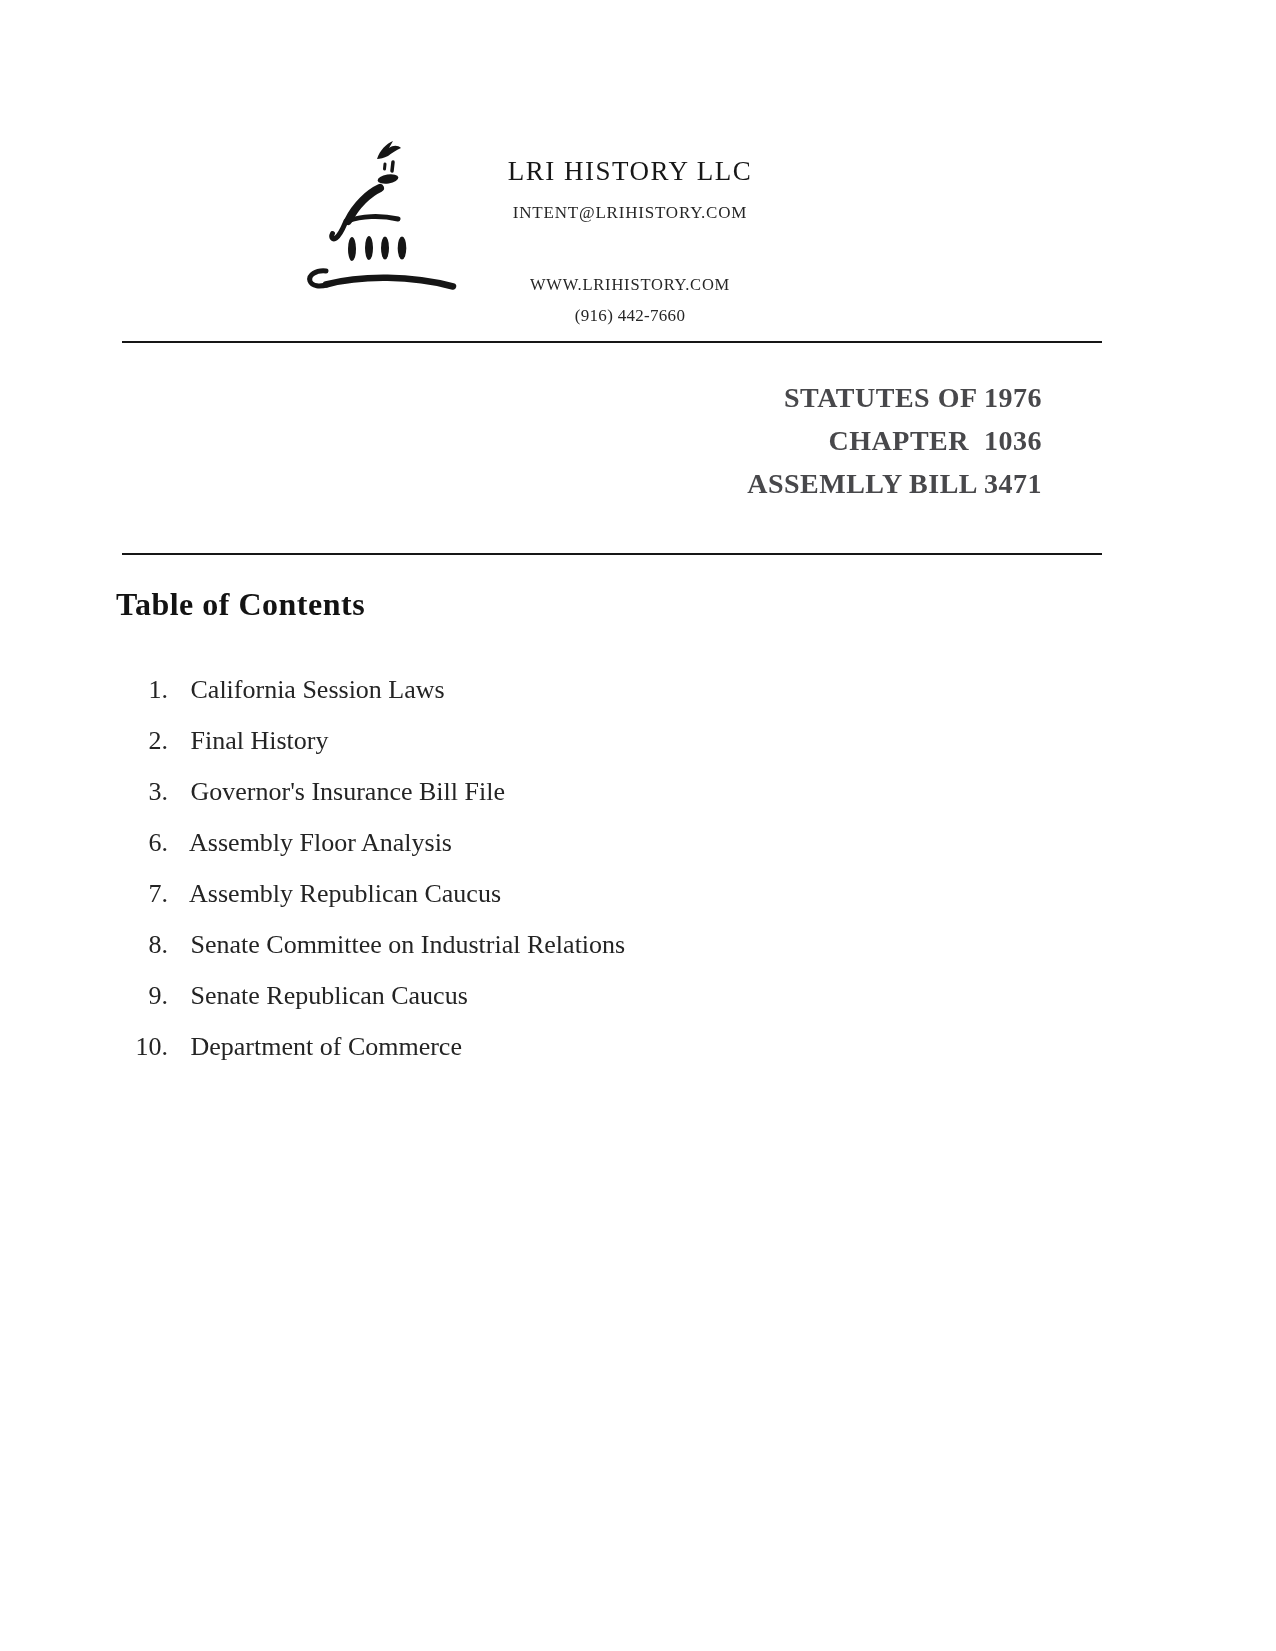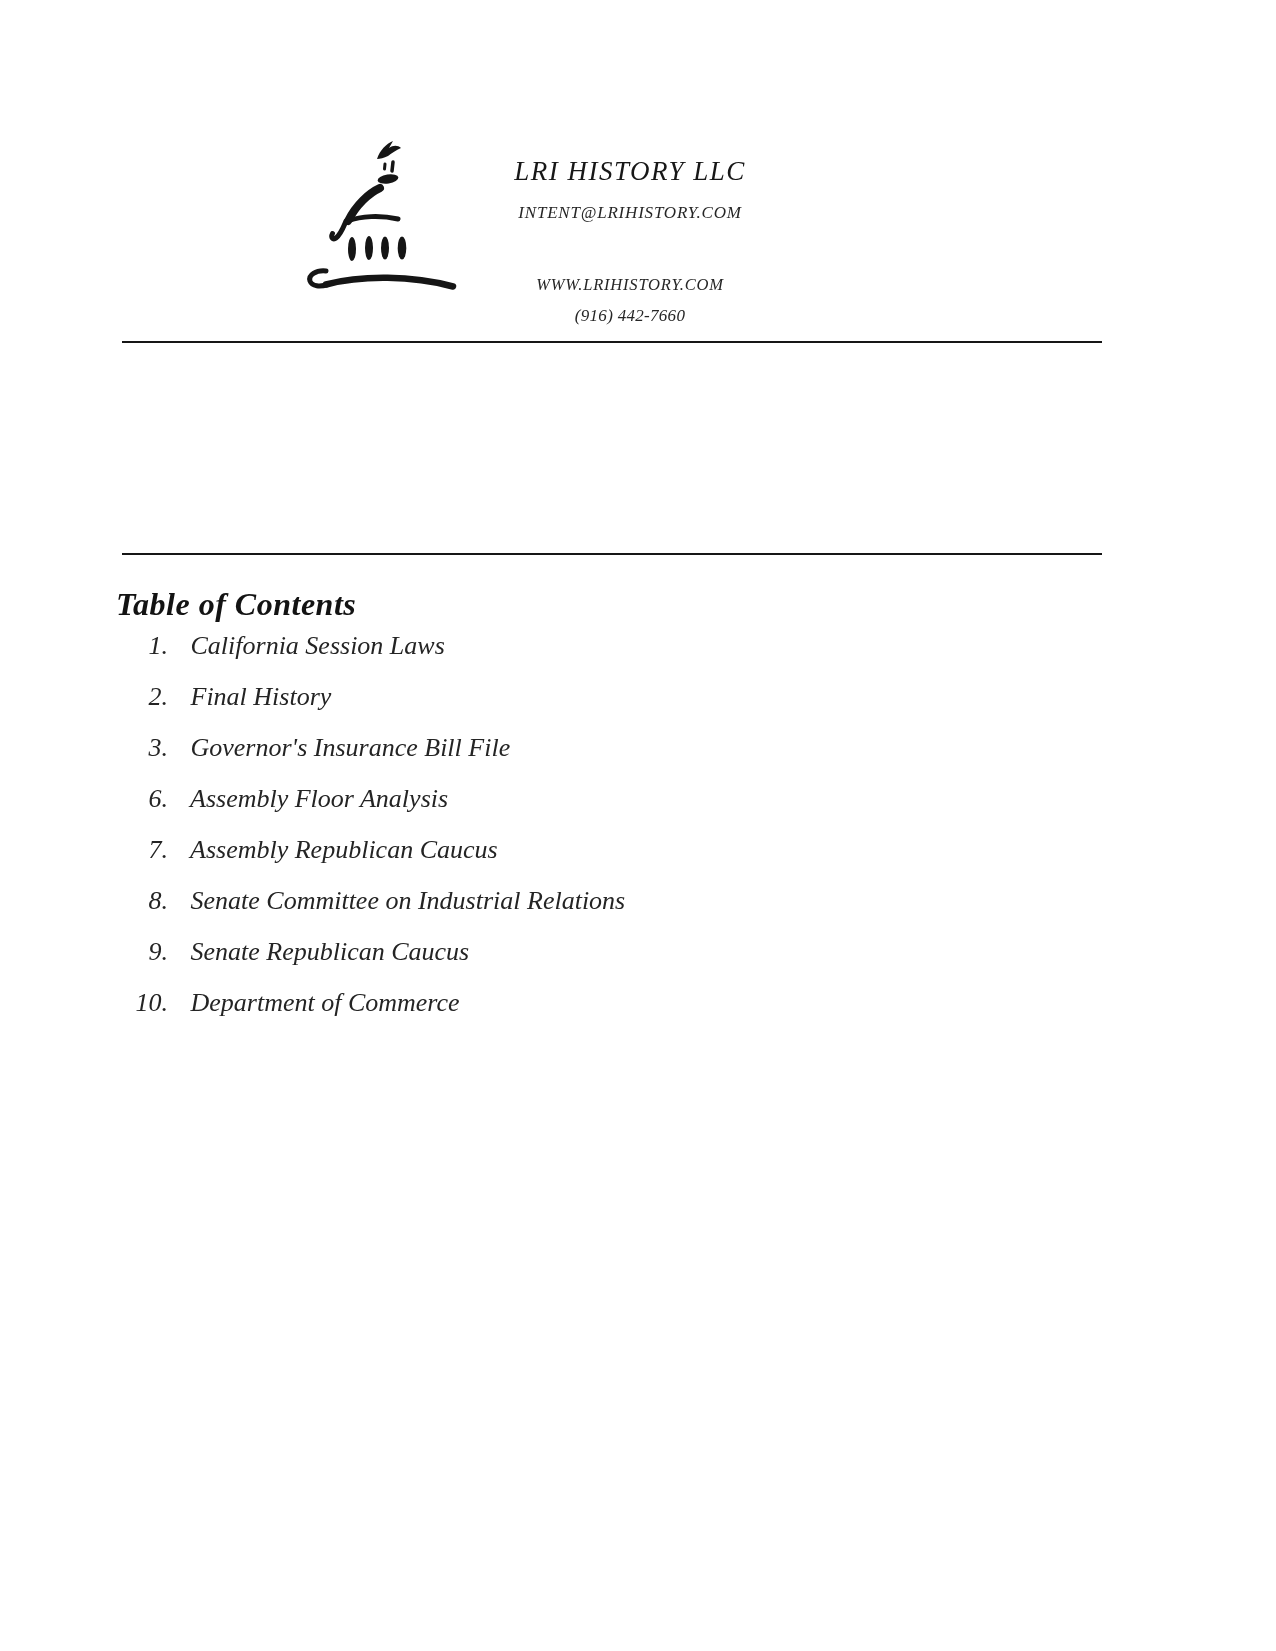--- a/index.html
+++ b/index.html
@@ -5,21 +5,20 @@
   html, body { margin: 0; padding: 0; background: #e8e8e8; }
   .page {
     position: relative;
     width: 1276px;
     height: 1651px;
     margin: 0 auto;
     background: #ffffff;
     font-family: "Liberation Serif", "DejaVu Serif", serif;
     color: #1f1f1f;
     overflow: hidden;
-    font-style: italic;
   }
   .abs { position: absolute; }
 
   
   .logo-wrap { left: 290px; top: 118px; width: 180px; height: 180px; }
   .hdr-line { left: 410px; width: 440px; text-align: center; white-space: pre; }
   .company   { top: 156px; font-size: 27px; letter-spacing: 1.5px; color: #171717; }
   .email     { top: 203px; font-size: 17px; letter-spacing: 0.8px; color: #262626; }
   .website   { top: 233px; font-size: 16.5px; letter-spacing: 0.8px; color: #262626; margin-top: 42px; }
   .phone     { top: 262px; font-size: 17px; letter-spacing: 0.3px; color: #262626; margin-top: 44px; }
@@ -43,21 +42,21 @@
 
   
   .toc-heading {
     left: 116px; top: 586px;
     font-size: 32px;
     font-weight: bold;
     color: #131313;
     letter-spacing: 0.5px;
   }
   ol.toc-list {
-    left: 100px; top: 620px;
+    left: 100px; top: 664px;
     margin: 0; padding: 0;
     list-style: none;
     width: 900px;
   }
   ol.toc-list li {
     height: 51px;
     line-height: 51px;
     font-size: 26px;
     color: #242424;
     white-space: nowrap;
@@ -102,20 +101,25 @@
     </svg>
   </div>
 
   <div class="abs hdr-line company">LRI HISTORY LLC</div>
   <div class="abs hdr-line email">INTENT@LRIHISTORY.COM</div>
   <div class="abs hdr-line website">WWW.LRIHISTORY.COM</div>
   <div class="abs hdr-line phone">(916) 442-7660</div>
 
   <div class="abs rule rule-top"></div>
 
+  <div class="abs title-block">
+    <div>STATUTES OF 1976</div>
+    <div>CHAPTER  1036</div>
+    <div>ASSEMLLY BILL 3471</div>
+  </div>
 
   <div class="abs rule rule-bottom"></div>
 
   <div class="abs toc-heading">Table of Contents</div>
 
   <ol class="abs toc-list">
     <li class="toc-item">
       <span class="toc-num">1.</span>
       <span class="toc-label">California Session Laws</span>
     </li>

